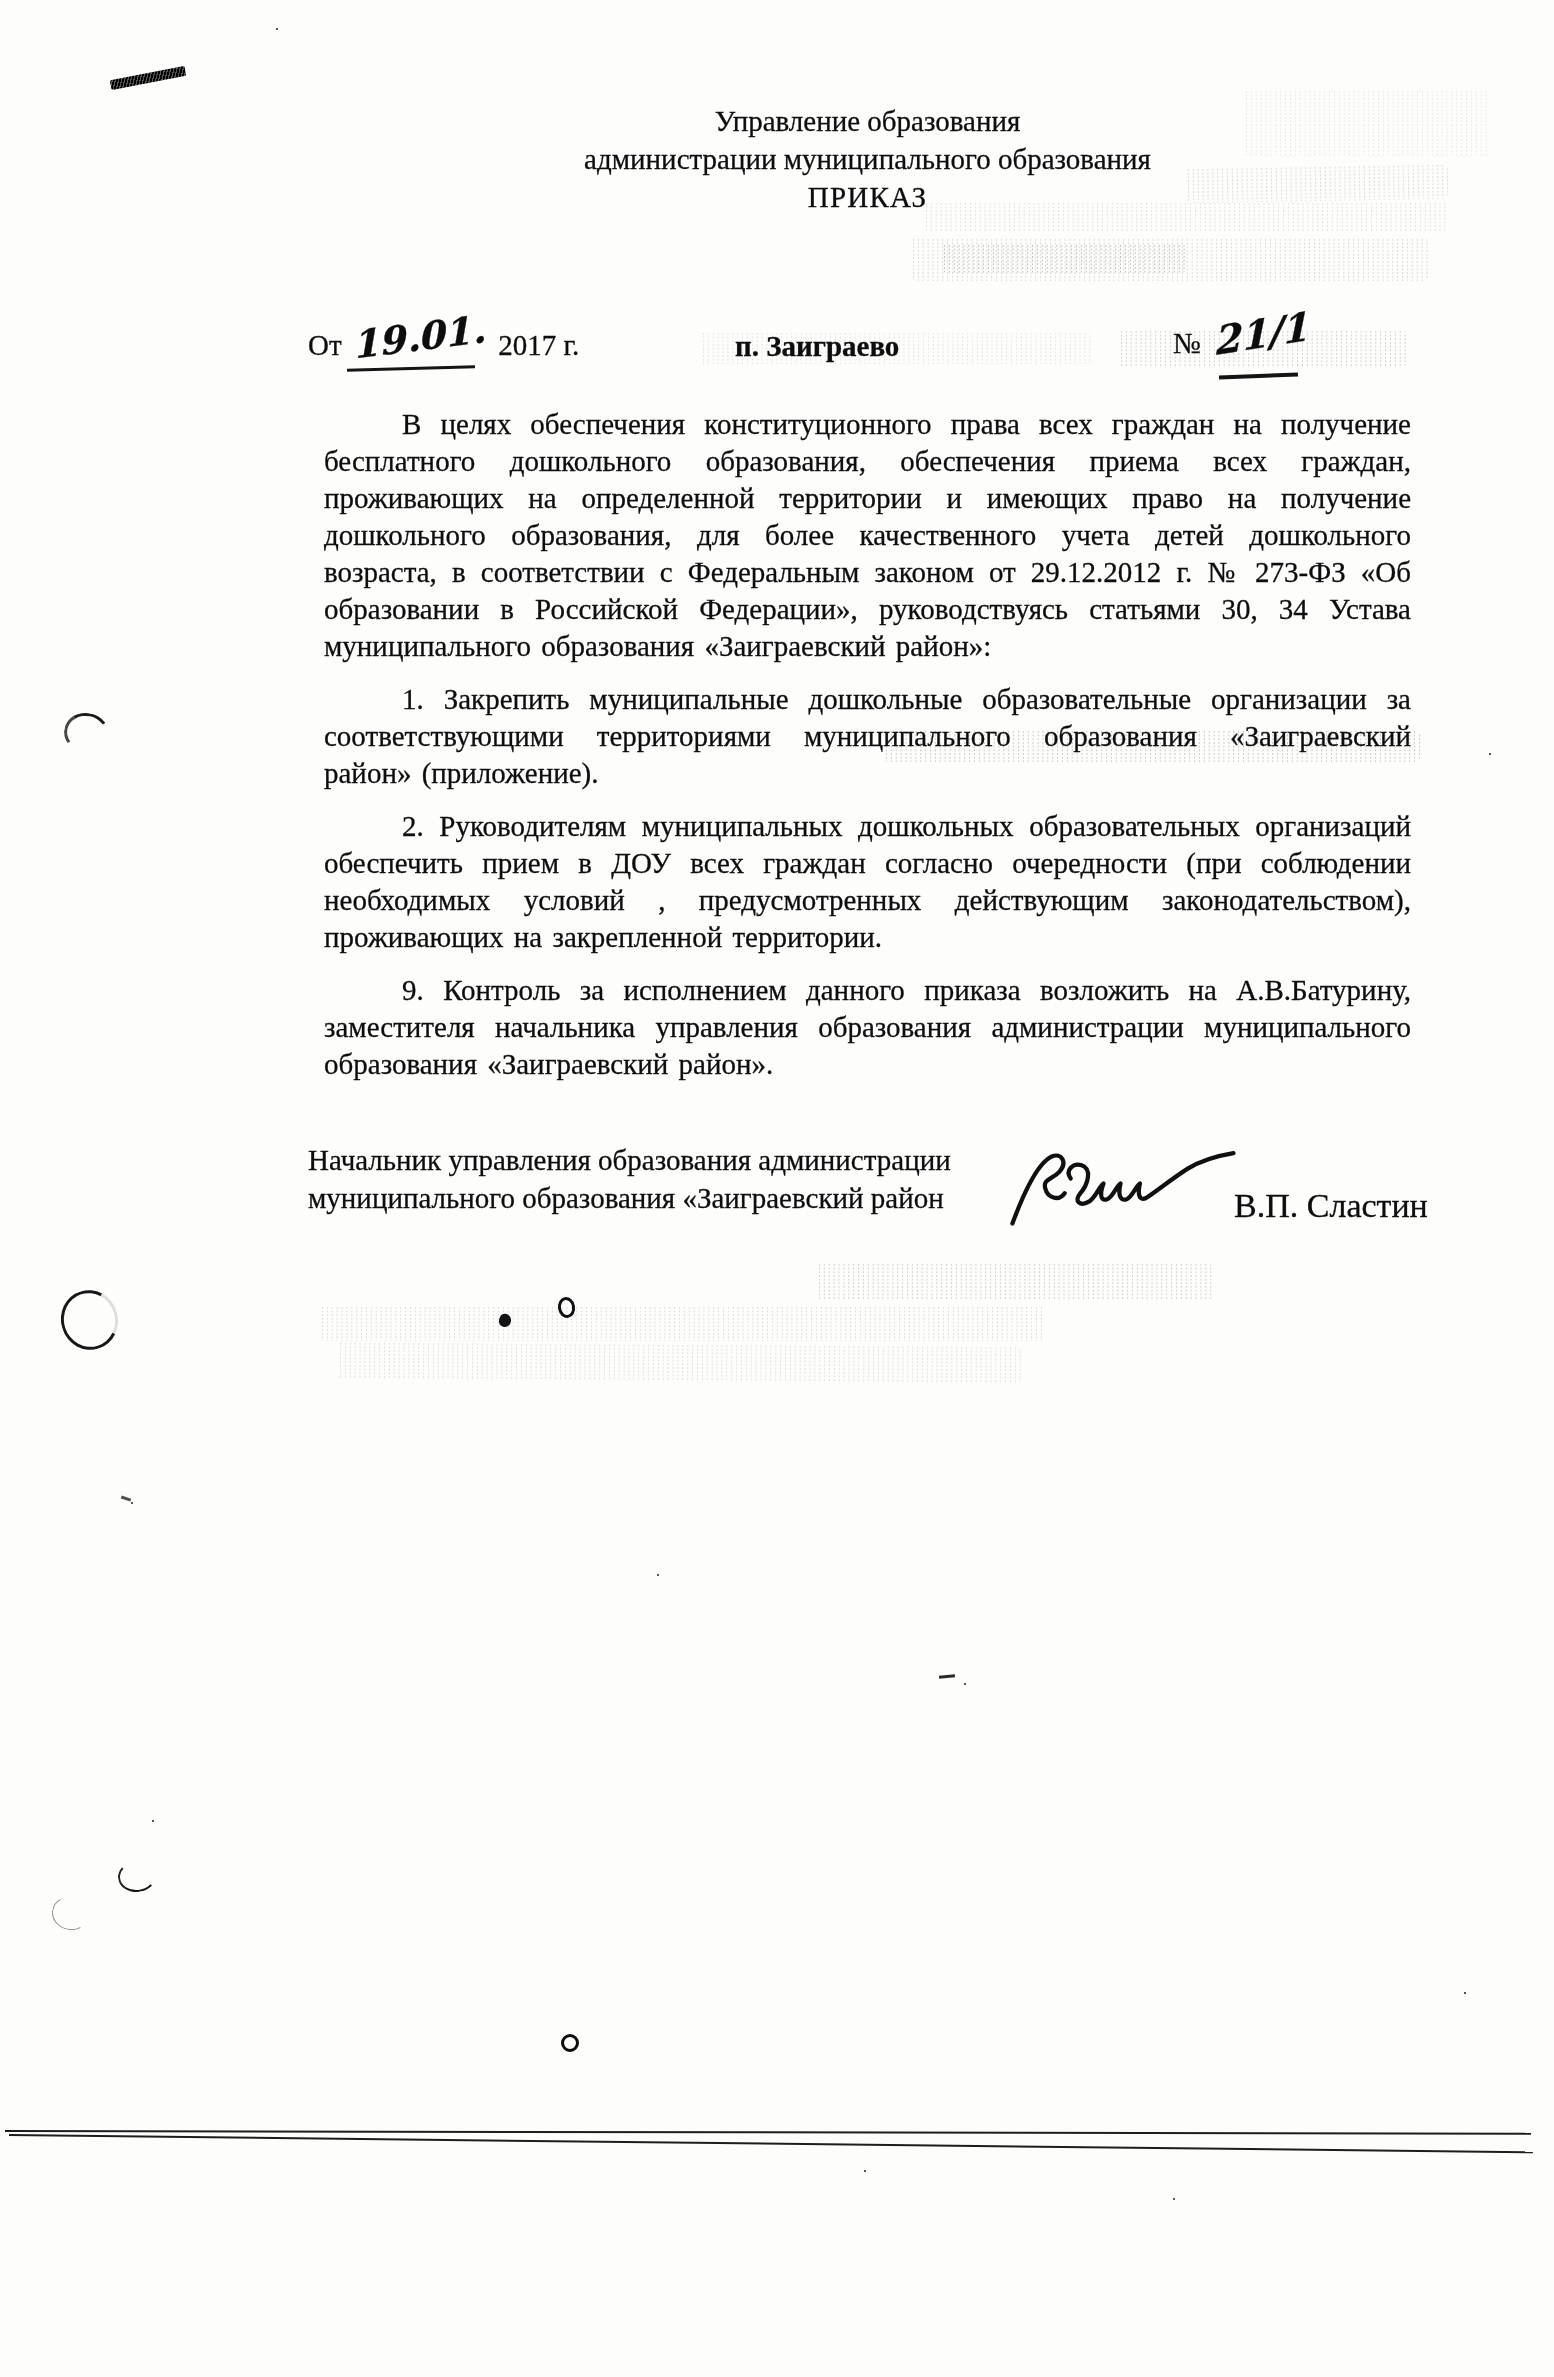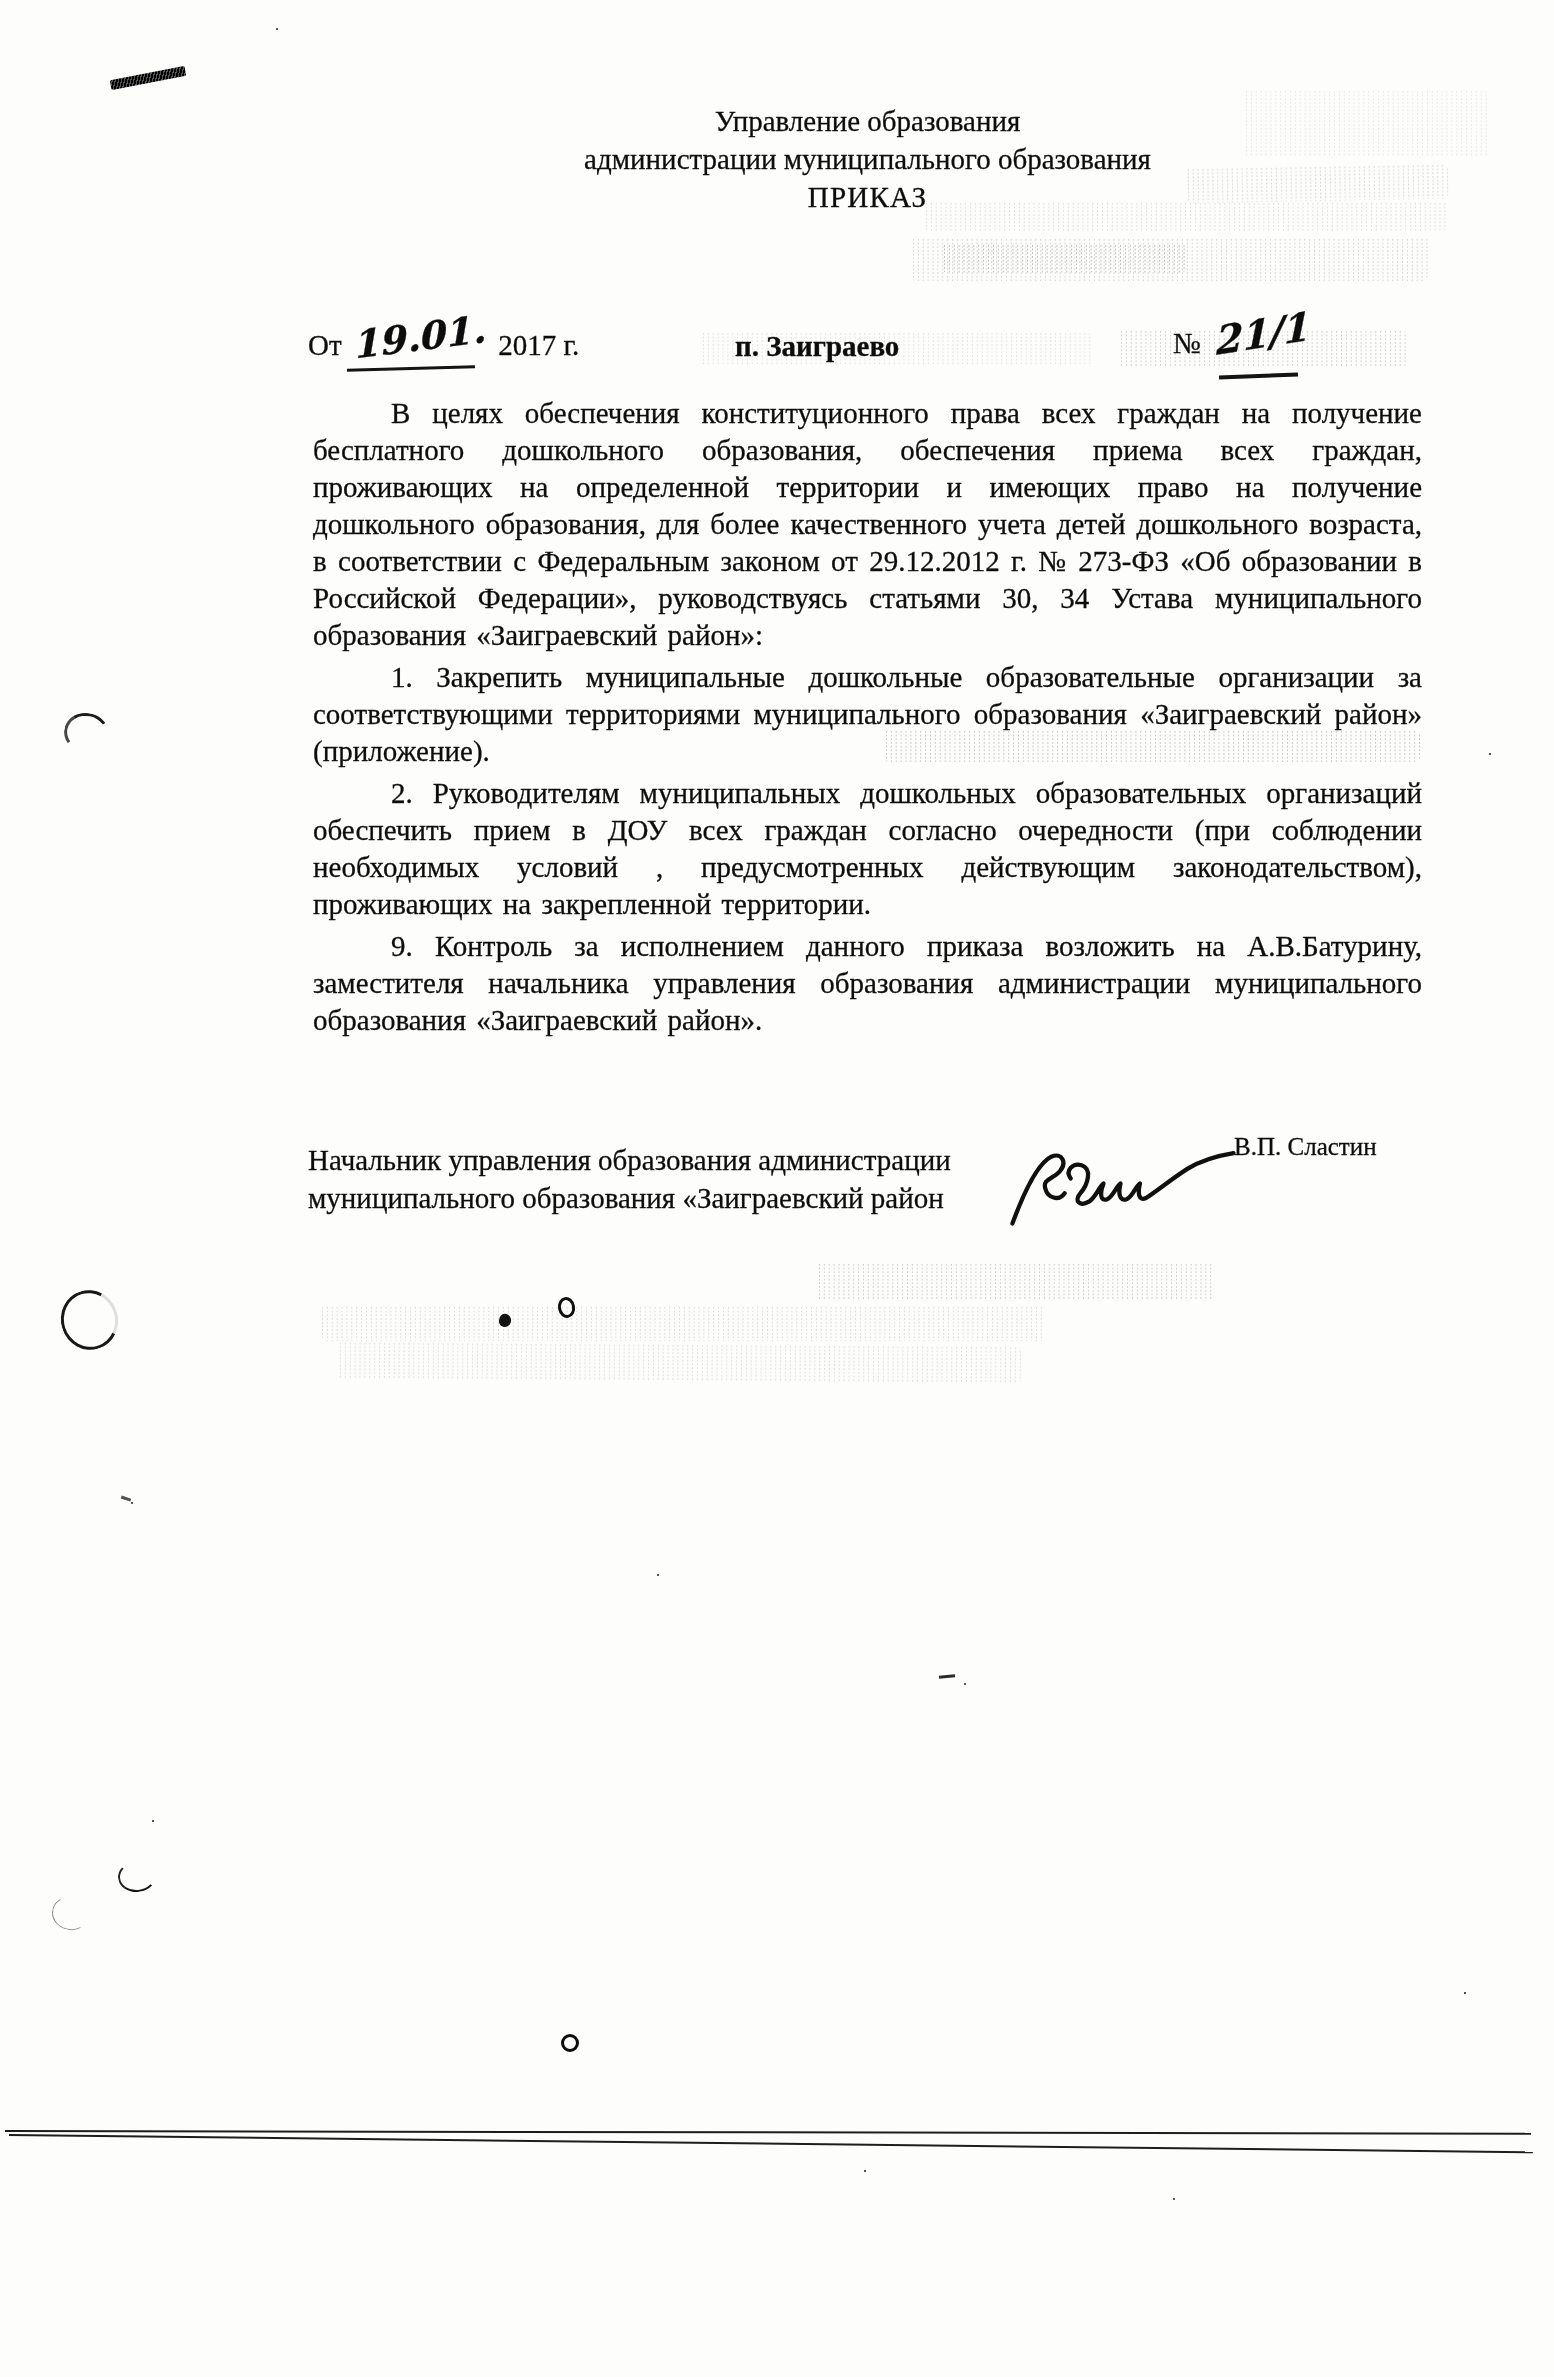--- a/index.html
+++ b/index.html
@@ -42,26 +42,26 @@
   }
   .u-date{position:absolute;left:347px;top:44px;width:128px;height:3px;background:#141414;transform:rotate(-1.5deg);}
   .u-num{position:absolute;left:1219px;top:51px;width:79px;height:3.7px;background:#141414;transform:rotate(-2deg);}
 
   
   .body-block{
     position:absolute;left:308px;top:390px;width:1119px;
     font-size:29px;line-height:37px;
     text-align:justify;word-spacing:3px;
   }
-  .body-block p{margin:5px;text-indent:78px;}
+  .body-block p{margin:16px;text-indent:78px;}
 
   
   .sig-block{position:absolute;left:308px;top:1141px;font-size:29px;line-height:38px;white-space:nowrap;}
   .sig-svg{position:absolute;left:1007px;top:1147px;}
-  .sig-name{position:absolute;left:1234px;top:1133px;font-size:25px;white-space:nowrap;}
+  .sig-name{position:absolute;left:1234px;top:1187px;font-size:34px;white-space:nowrap;}
 
   
   .artifact{position:absolute;}
   .pen-mark{
     left:110px;top:73px;width:76px;height:9.8px;
     background:repeating-linear-gradient(115deg,#000 0 1.8px,#555 1.8px 3px);
     transform:rotate(-11deg);border-radius:1.8px;
   }
   .punch-arc{
     left:64px;top:713px;width:39px;height:34px;border-radius:50%;

